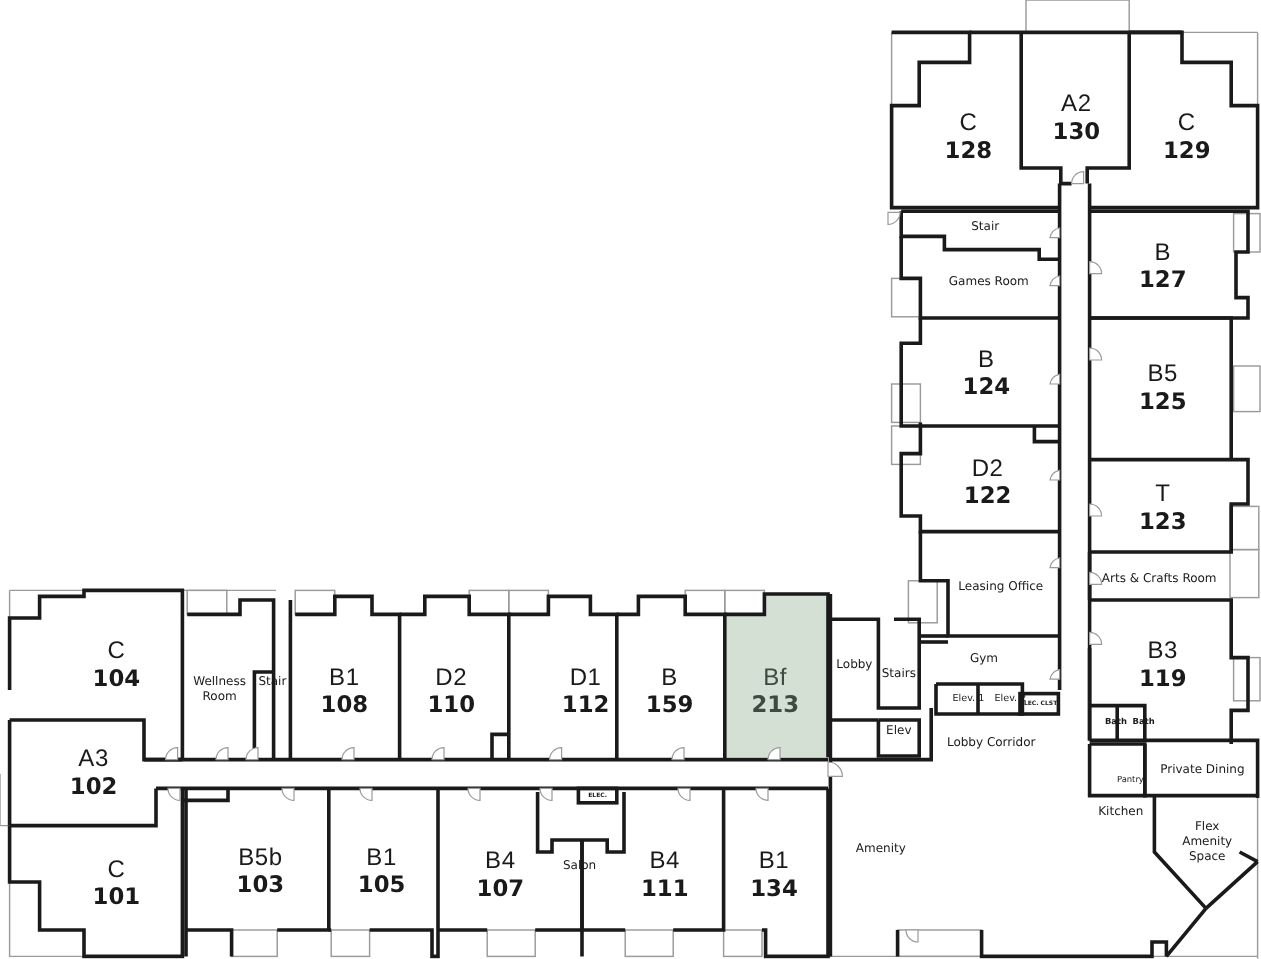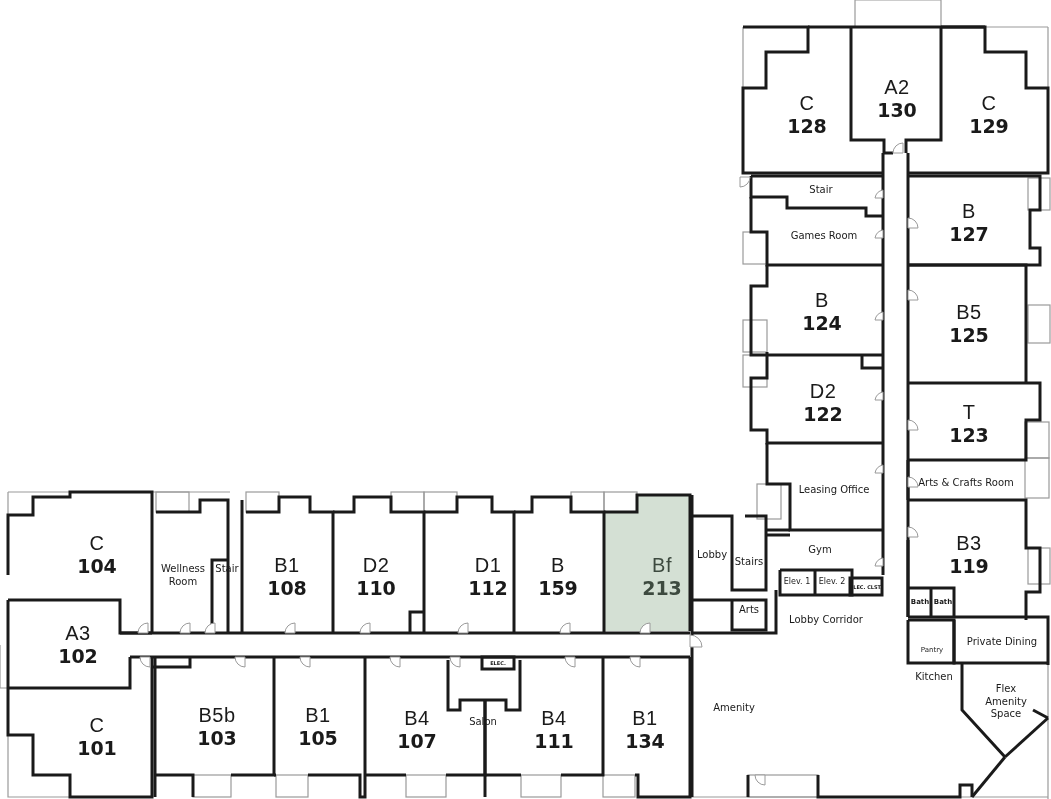--- a/index.html
+++ b/index.html
@@ -4,23 +4,23 @@
 <style>
   html, body { margin: 0; padding: 0; background: #ffffff; }
   body { width: 1051px; height: 799px; overflow: hidden; position: relative; font-family: "DejaVu Sans", sans-serif; }
   svg { position: absolute; left: 0; top: 0; }
   .wall { stroke: #1a1a1a; stroke-width: 3; fill: none; stroke-linejoin: miter; }
   .outline { stroke: #9a9a9a; stroke-width: 1.2; fill: none; }
   .door { stroke: #9a9a9a; stroke-width: 1; fill: #ffffff; }
   .unit { position: absolute; text-align: center; color: #1a1a1a; transform: translate(-50%, -50%); line-height: 1; white-space: nowrap; }
   .unit .type { font-family: "Liberation Sans", sans-serif; font-size: 20px; font-weight: 400; display: block; letter-spacing: 0.5px; }
   .unit .num { font-family: "DejaVu Sans", sans-serif; font-size: 19px; font-weight: 700; display: block; margin-top: 4px; }
-  .unit.highlight { color: #3d4a3f; margin-left: 16px; }
+  .unit.highlight { color: #3d4a3f; }
   .room { position: absolute; transform: translate(-50%, -50%); font-family: "DejaVu Sans", sans-serif; font-size: 10px; color: #1a1a1a; text-align: center; line-height: 1.25; white-space: nowrap; }
-  .room.small { font-size: 7px; font-weight: 700; }
+  .room.small { font-size: 7px; font-weight: 700; margin-left: 10px; }
   .room.tiny { font-size: 5px; font-weight: 700; }
   .room.wrap { white-space: normal; }
 </style>
 </head>
 <body>
 
 <svg width="1051" height="799" viewBox="0 0 1051 799">
 
   <polygon points="604,512 637,512 637,495 690,495 690,631 604,631" fill="#d4e0d4"></polygon>
 
@@ -273,21 +273,21 @@
 <div class="room" style="left:821px;top:190px">Stair</div>
 <div class="room" style="left:824px;top:236px">Games Room</div>
 <div class="room" style="left:834px;top:490px">Leasing Office</div>
 <div class="room" style="left:966px;top:483px">Arts &amp; Crafts Room</div>
 <div class="room" style="left:820px;top:550px">Gym</div>
 <div class="room" style="left:712px;top:555px">Lobby</div>
 <div class="room" style="left:749px;top:562px">Stairs</div>
 <div class="room small" style="left:797px;top:582px;font-size:8px;font-weight:400">Elev. 1</div>
 <div class="room small" style="left:832px;top:582px;font-size:8px;font-weight:400">Elev. 2</div>
 <div class="room tiny" style="left:866px;top:587px">ELEC. CLST.</div>
-<div class="room" style="left:749px;top:610px">Arts</div>
+<div class="room" style="left:749px;top:610px">Elev</div>
 <div class="room" style="left:826px;top:620px">Lobby Corridor</div>
 <div class="room small" style="left:920px;top:602px">Bath</div>
 <div class="room small" style="left:943px;top:602px">Bath</div>
 <div class="room small" style="left:932px;top:650px;font-weight:400">Pantry</div>
 <div class="room" style="left:1002px;top:642px">Private Dining</div>
 <div class="room" style="left:934px;top:677px">Kitchen</div>
 <div class="room wrap" style="left:1006px;top:702px;width:56px">Flex Amenity Space</div>
 <div class="room wrap" style="left:183px;top:575px;width:52px">Wellness Room</div>
 <div class="room" style="left:227px;top:569px">Stair</div>
 <div class="room" style="left:483px;top:722px">Salon</div>

